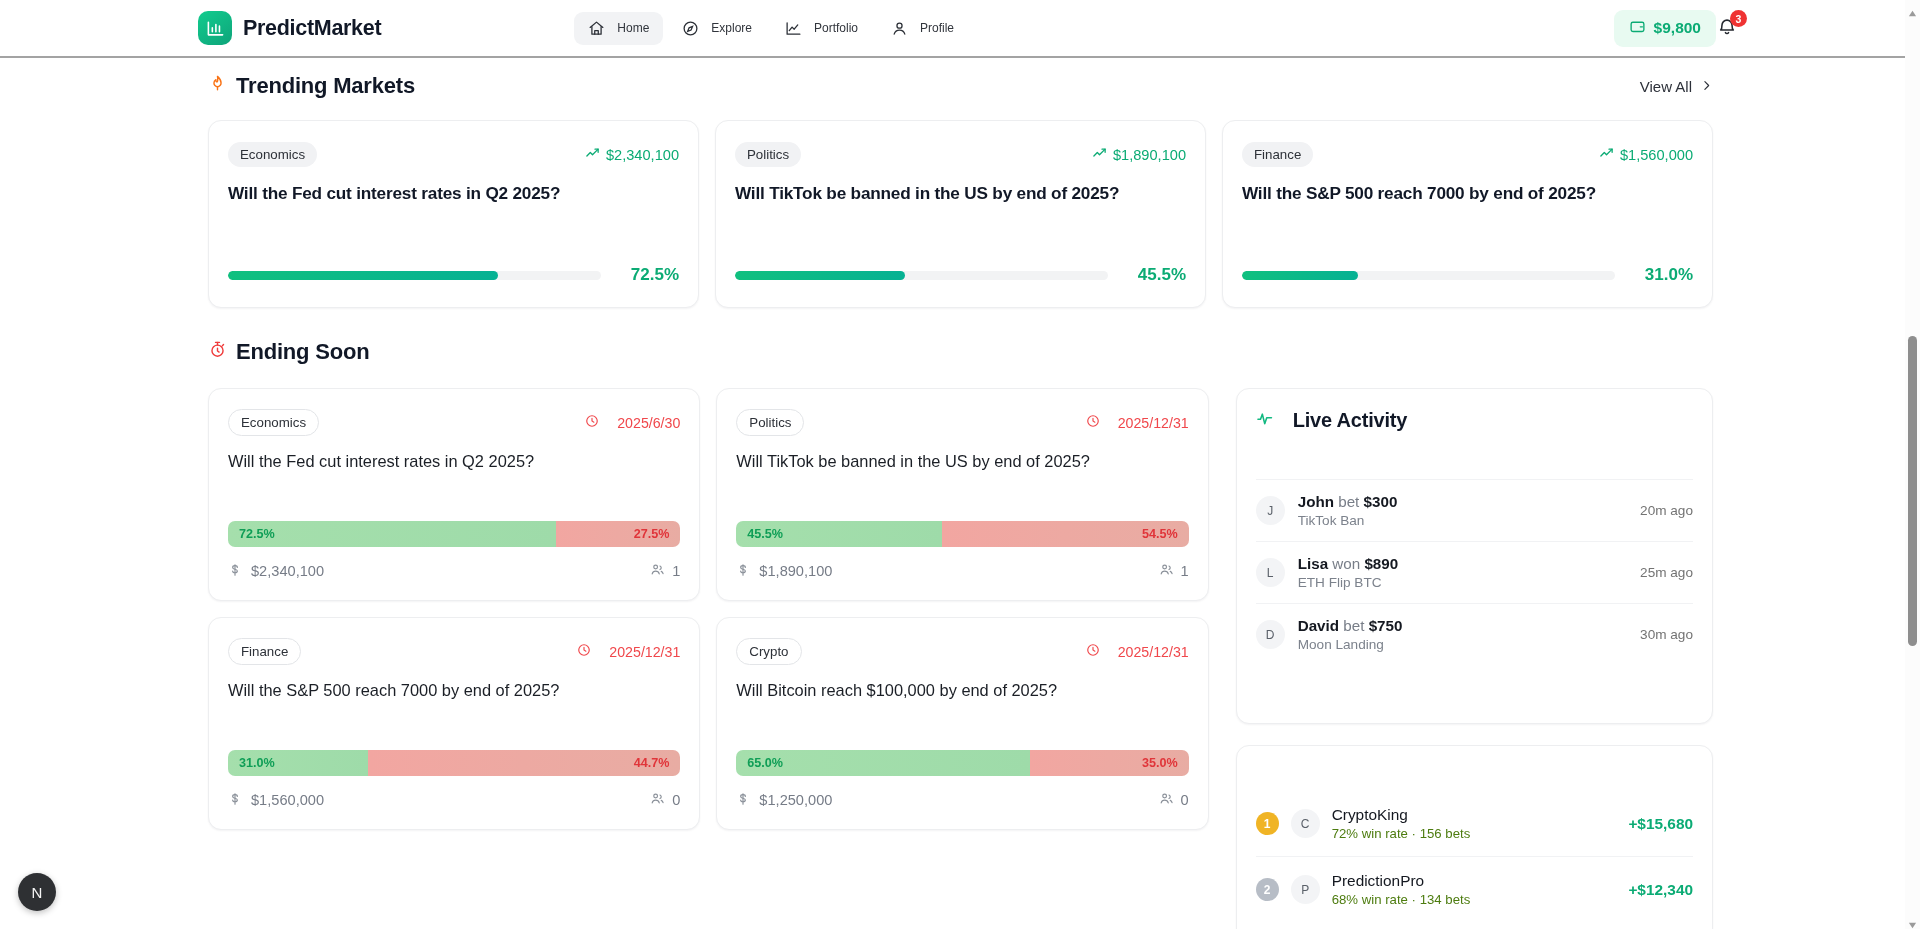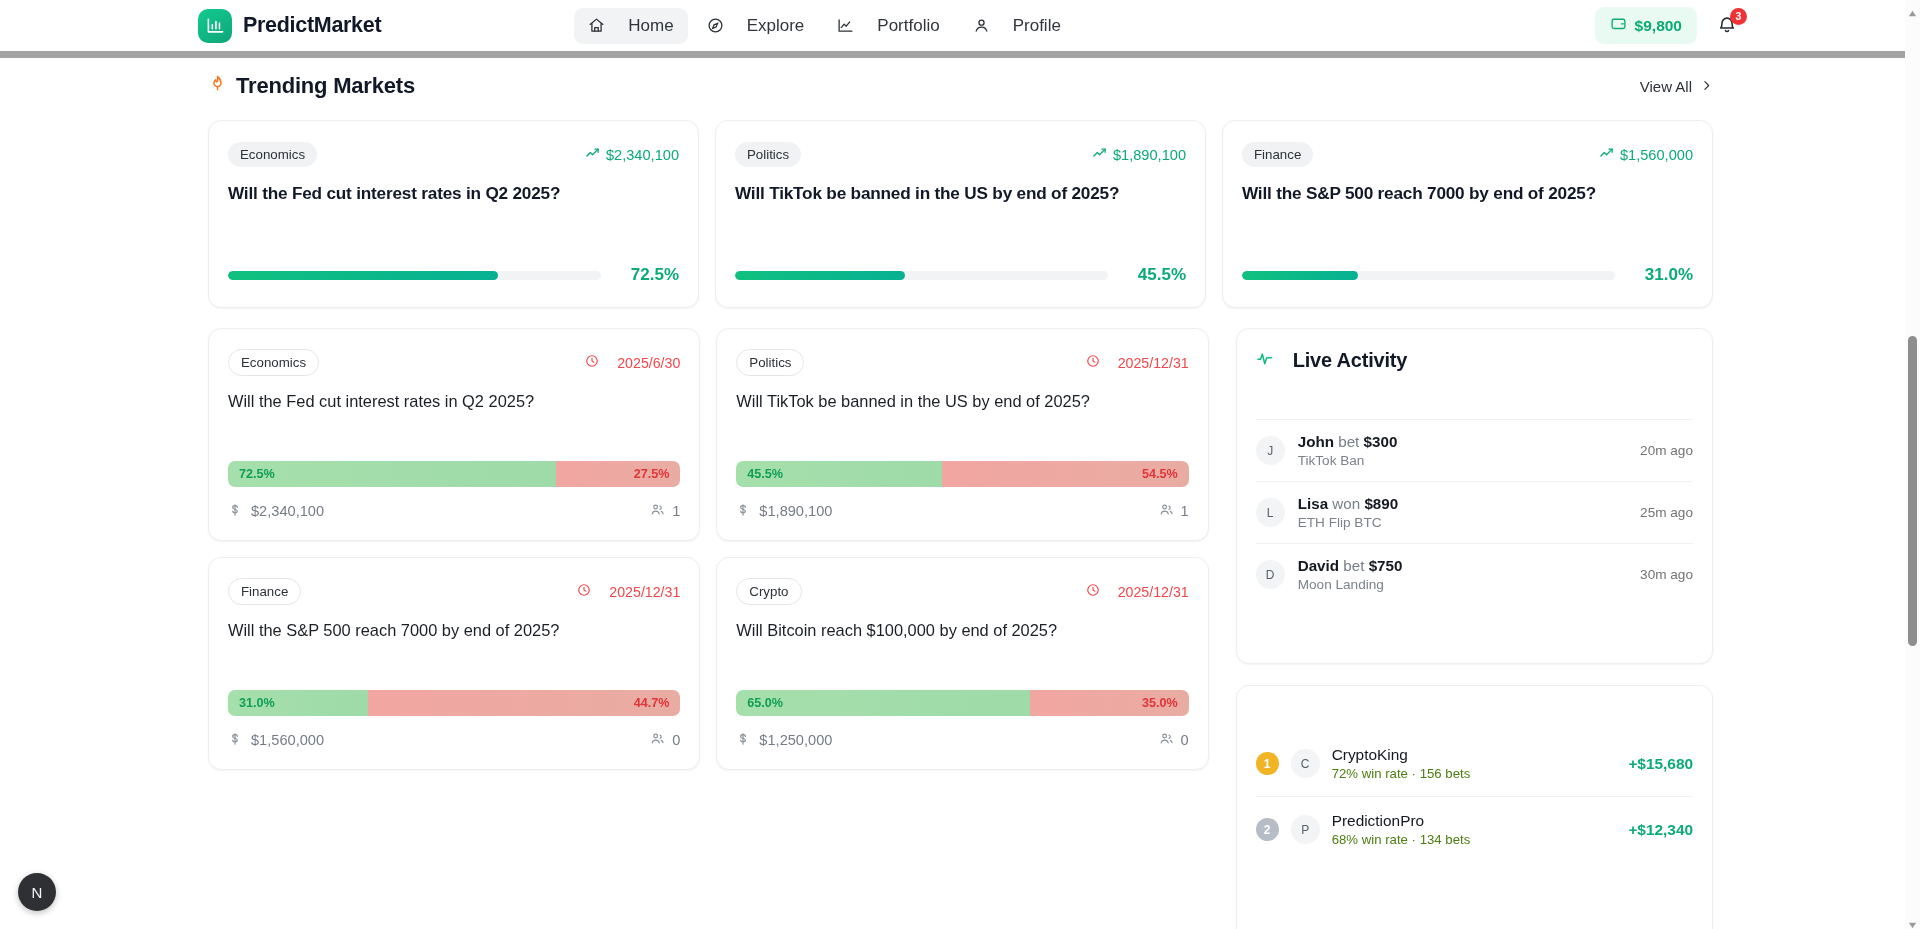--- a/index.html
+++ b/index.html
@@ -9,43 +9,43 @@
     background: #ffffff;
     overflow: hidden;
     color: #111827;
   }
   #app { position: relative; width: 1920px; height: 929px; }
 
   
   .header {
     position: absolute; top: 0; left: 0; width: 1905px; height: 58px;
     background: #ffffff;
-    border-bottom: 7px solid #a3a3a3;
+    border-bottom: 2px solid #a3a3a3;
     display: flex; align-items: center;
     z-index: 40;
   }
   .brand { display: flex; align-items: center; gap: 11px; margin-left: 198px; }
   .brand-logo {
     width: 34px; height: 34px; border-radius: 10px;
     background: linear-gradient(145deg,#12cc8e 0%,#0ea47a 100%);
     display: flex; align-items: center; justify-content: center;
   }
   .brand-name { font-size: 21.5px; font-weight: bold; letter-spacing: -0.3px; color: #111827; }
 
   .nav { display: flex; align-items: center; gap: 5px; margin-left: 193px; }
   .nav-item {
-    display: flex; align-items: center; gap: 23px;
+    display: flex; align-items: center; gap: 12px;
     padding: 8px 14px; border-radius: 9px;
-    font-size: 17px; color: #31353c; cursor: pointer;
+    font-size: 12px; color: #31353c; cursor: pointer;
     white-space: nowrap;
   }
   .nav-item.active { background: #f2f3f5; }
   .nav-ico { width: 17px; height: 17px; display: block; }
 
-  .header-right { margin-left: auto; display: flex; align-items: center; gap: 19px; margin-right: 165px; padding-left: 29px; }
+  .header-right { margin-left: auto; display: flex; align-items: center; gap: 0; margin-right: 165px; padding-left: 29px; }
   .wallet {
     display: flex; align-items: center; gap: 8px;
     background: #e8faf1; border-radius: 9px;
     padding: 8px 15px; cursor: pointer;
   }
   .wallet-amt { color: #0bab74; font-size: 15.5px; font-weight: bold; }
   .bell-wrap { position: relative; width: 24px; height: 24px; cursor: pointer; }
   .bell-badge {
     position: absolute; top: -6px; right: -7px;
     min-width: 17px; height: 17px; border-radius: 50%;
@@ -370,20 +370,34 @@
           <div class="tcard-bar-row">
             <div class="bar-track">
               <div class="bar-fill" style="width: 31%;"></div>
             </div>
             <span class="bar-pct">31.0%</span>
           </div>
         </div>
 
       </div>
 
+      <div class="section-head" style="margin-top:28px;">
+        <div class="section-title">
+          <span>
+            <svg width="19" height="19" viewBox="0 0 24 24" fill="none" stroke="#ef3b3b" stroke-width="1.8" stroke-linecap="round" stroke-linejoin="round">
+                <circle cx="12" cy="13.5" r="7"></circle>
+                <path d="M12 10.5v3.4l2 1.4"></path>
+                <path d="M9.5 3h5"></path>
+                <path d="M12 3v3.3"></path>
+                <path d="M18.2 7.2l1.4-1.4"></path>
+              </svg>
+          </span>
+          <span>Ending Soon</span>
+        </div>
+      </div>
 
       <div class="split">
 
         <div class="col-left">
           <div class="es-grid">
 
             <div class="escard">
               <div class="escard-top">
                 <span class="chip-o">Economics</span>
                 <span class="deadline">

